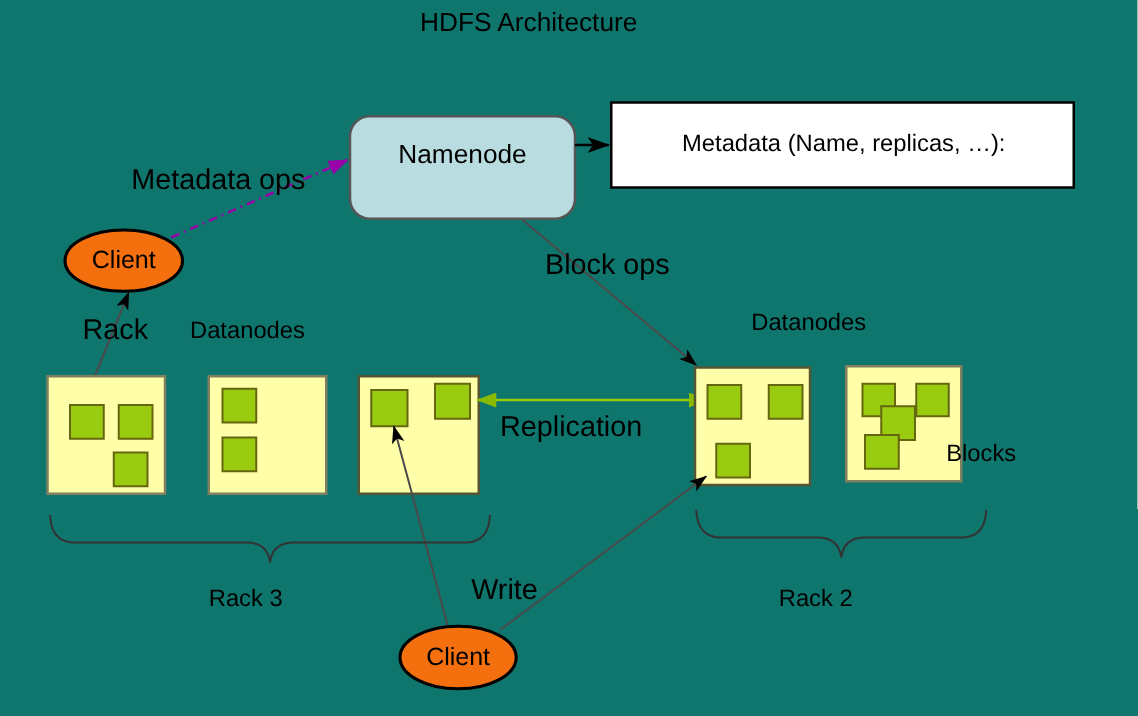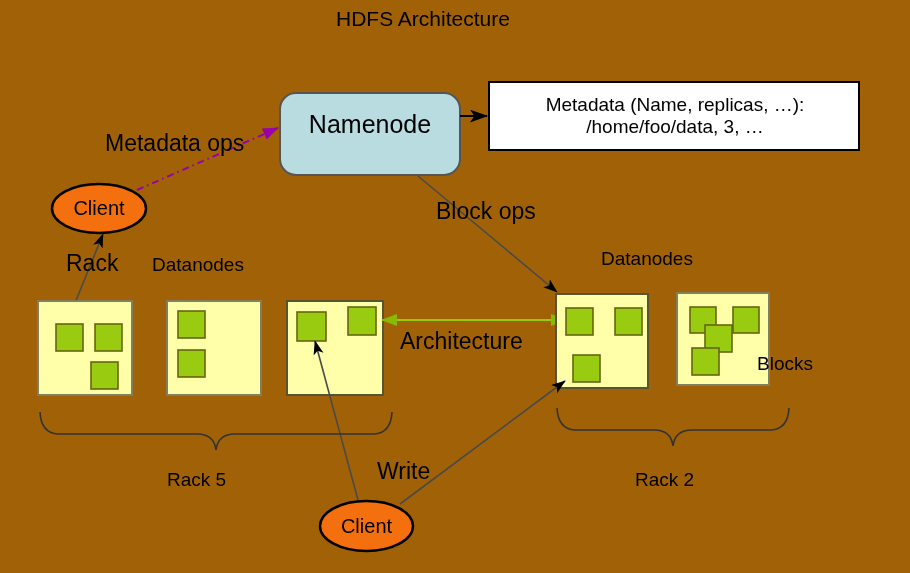--- a/index.html
+++ b/index.html
@@ -7,21 +7,21 @@
     padding: 0;
     background: #ffffff;
   }
   body {
     font-family: "Liberation Sans", sans-serif;
   }
   #canvas {
     position: relative;
     width: 910px;
     height: 573px;
-    background: #a16207;
+    background: #0f766e;
     overflow: hidden;
   }
   #svg-layer {
     position: absolute;
     left: 0;
     top: 0;
     width: 910px;
     height: 573px;
   }
   .lbl {
@@ -48,21 +48,21 @@
     justify-content: center;
     color: #000000;
     pointer-events: none;
     font-family: "Liberation Sans", sans-serif;
   }
   #namenode-label {
     left: 280px;
     top: 93px;
     width: 180px;
     height: 62px;
-    font-size: 25px;
+    font-size: 21px;
   }
   #client-read-label {
     left: 52px;
     top: 184px;
     width: 94px;
     height: 49px;
     font-size: 20px;
   }
   #client-write-label {
     left: 320px;
@@ -170,43 +170,42 @@
 
     <path d="M40,412 Q41,433 58,434 L197,434 Q214,434 216,450 Q218,434 235,434 L374,434 Q391,433 392,412" fill="none" stroke="#333333" stroke-width="1.6"></path>
 
     <path d="M557,408 Q558,429 575,430 L654,430 Q671,430 673,446 Q675,430 692,430 L771,430 Q788,429 789,408" fill="none" stroke="#333333" stroke-width="1.6"></path>
   </svg>
 
   <div class="lbl" id="diagram-title">HDFS Architecture</div>
 
   <div class="shape-label" id="metadata-box-label">
     <span>Metadata (Name, replicas, …):</span>
-    <span>/home/foo/data, 3, …</span>
   </div>
 
   <div class="shape-label" id="namenode-label">Namenode</div>
 
   <div class="shape-label" id="client-read-label">Client</div>
 
   <div class="shape-label" id="client-write-label">Client</div>
 
   <div class="lbl edge-label" style="left:105px; top:130px;">Metadata ops</div>
 
   <div class="lbl edge-label" style="left:66px; top:250px;">Rack</div>
 
   <div class="lbl edge-label" style="left:436px; top:198px;">Block ops</div>
 
-  <div class="lbl edge-label" style="left:400px; top:328px;">Architecture</div>
+  <div class="lbl edge-label" style="left:400px; top:328px;">Replication</div>
 
   <div class="lbl edge-label" style="left:355px; top:458px;margin-left:22px;">Write</div>
 
   <div class="lbl section-label" style="left:152px; top:254px;">Datanodes</div>
 
   <div class="lbl section-label" style="left:601px; top:248px;">Datanodes</div>
 
-  <div class="lbl section-label" style="left:167px; top:469px;">Rack 5</div>
-
-  <div class="lbl section-label" style="left:623px; top:469px;margin-left:12px;">Rack 2</div>
+  <div class="lbl section-label" style="left:167px; top:469px;">Rack 3</div>
+
+  <div class="lbl section-label" style="left:623px; top:469px;">Rack 2</div>
 
   <div class="lbl section-label" style="left:757px; top:353px;">Blocks</div>
 
 
 </div>
 
 </body></html>

